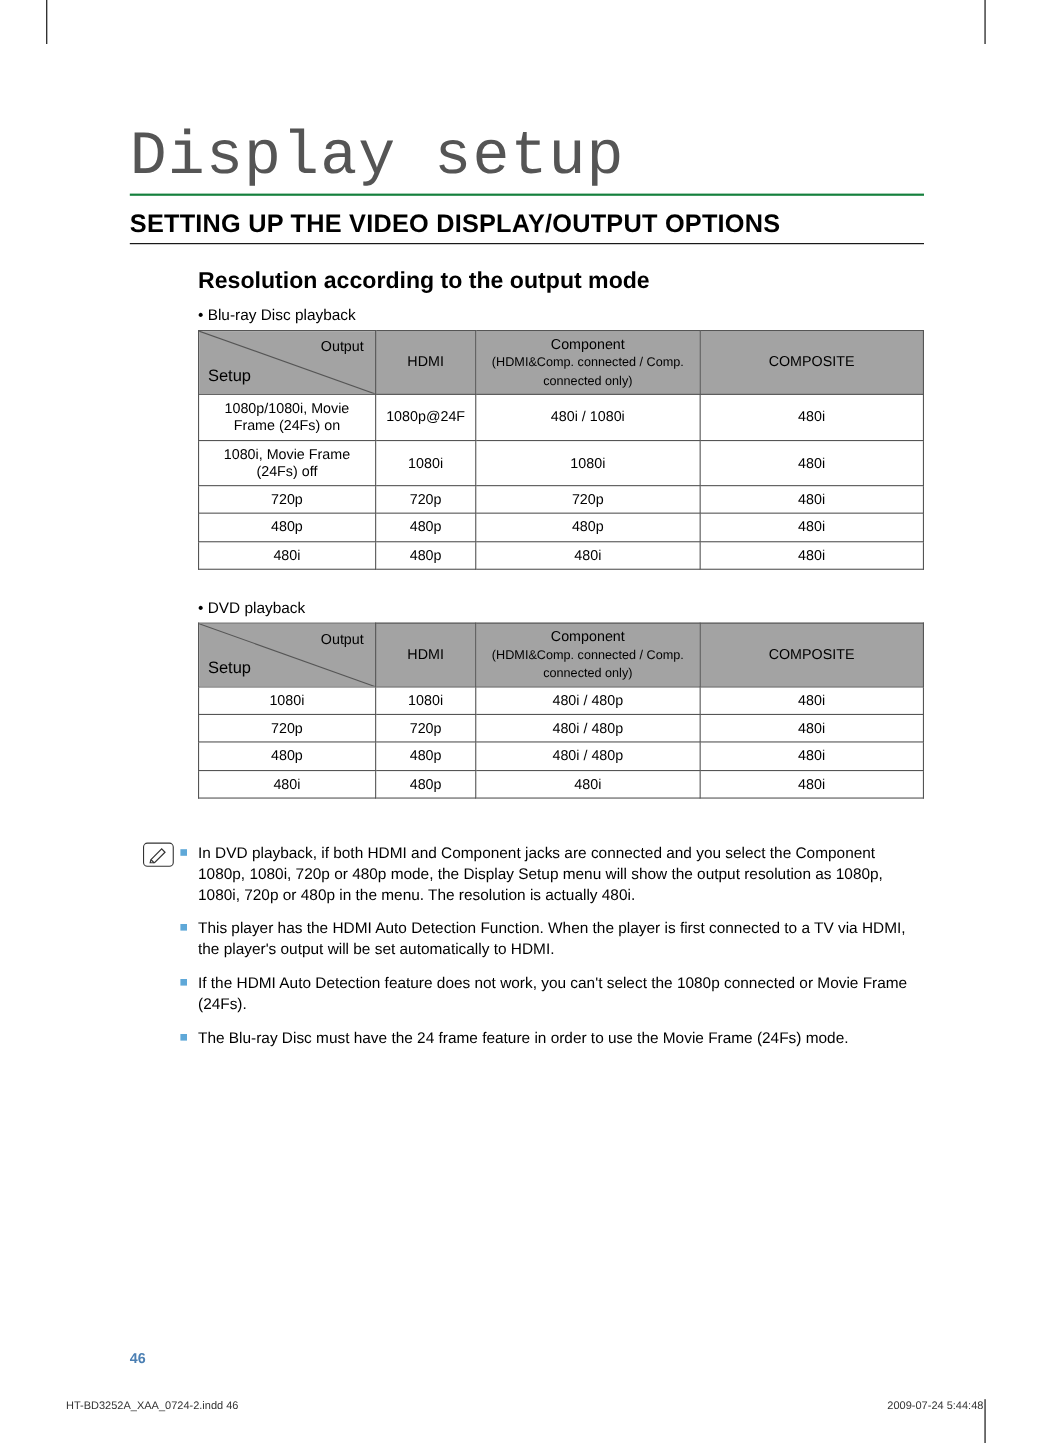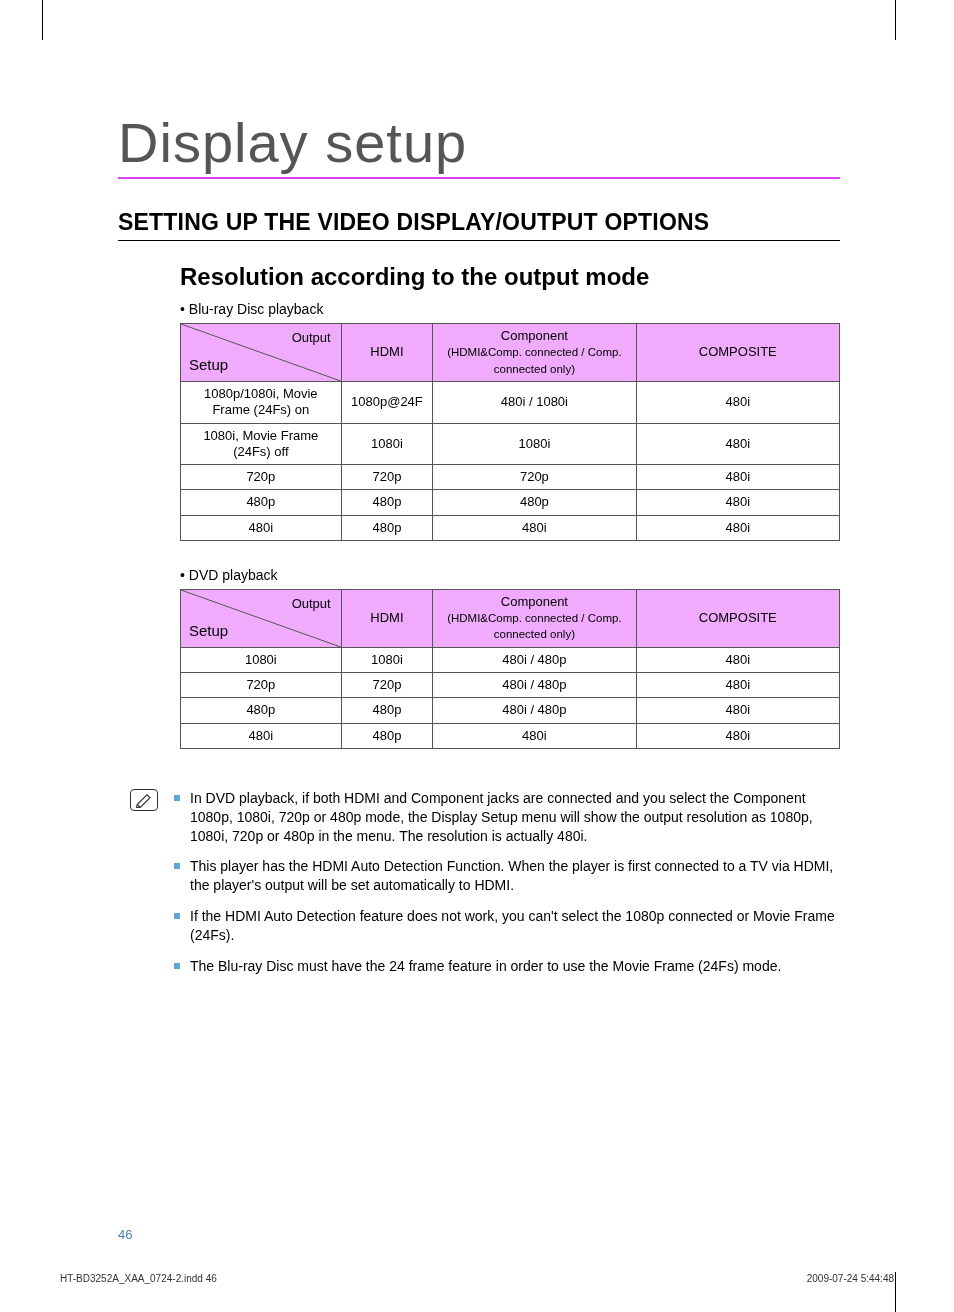--- a/index.html
+++ b/index.html
@@ -19,72 +19,72 @@
     position: absolute;
     left: 118px;
     top: 110px;
     width: 722px;
   }
   .chapter-title {
     font-size: 56px;
     font-weight: 300;
     letter-spacing: 1px;
     color:#555;
-    border-bottom: 2px solid #d946ef;
+    border-bottom: 2px solid #15803d;
     padding-bottom: 2px;
-    margin-bottom: 30px;
-    font-family: Liberation Sans, sans-serif;
+    margin-bottom: 12px;
+    font-family: Liberation Mono, monospace;
   }
   .section-head {
     font-size: 23px;
     font-weight: bold;
     letter-spacing: 0.2px;
     border-bottom: 1px solid #000;
     padding-bottom: 4px;
     margin-bottom: 22px;
   }
   .indent-block { margin-left: 62px; }
   .subhead {
-    font-size: 24px;
+    font-size: 21px;
     font-weight: bold;
     margin-bottom: 10px;
   }
   .bullet-line { font-size: 14px; margin-bottom:6px; }
   .bullet-line::before{ content:"• "; }
   table.res {
     border-collapse: collapse;
     width: 100%;
     font-size: 13px;
     margin-bottom: 26px;
   }
   table.res th, table.res td {
     border: 1px solid #555;
     text-align: center;
     vertical-align: middle;
     padding: 4px 6px;
     line-height: 1.25;
     font-weight: normal;
   }
-  table.res th { background:#f0abfc; }
+  table.res th { background:#a3a3a3; }
   .hdr-cell {
     position:relative;
     height:58px;
     padding:0 !important;
   }
   .hdr-cell .out-lbl { position:absolute; top:6px; right:10px; font-size:13px;}
   .hdr-cell .set-lbl { position:absolute; bottom:6px; left:8px; font-size:15px;}
   .hdr-cell svg { position:absolute; inset:0; width:100%; height:100%; }
   .col-setup { width: 158px; }
   .col-hdmi  { width: 90px; }
   .col-comp  { width: 200px; }
   .col-compos{ width: 200px; }
 
   .notes-block {
     display:flex;
-    gap:16px;
+    gap:6px;
     margin-left:12px;
     margin-top:40px;
   }
   .note-icon {
     width:28px; height:22px; flex:0 0 28px;
     border:1.5px solid #333; border-radius:4px;
     display:flex; align-items:center; justify-content:center;
   }
   .note-icon svg { width:18px; height:16px; }
   .notes-list { flex:1; font-size:14px; line-height:1.35; }
@@ -100,21 +100,21 @@
     left:0;
     top:6px;
     width:6px; height:6px;
     background:#5fa8d8;
   }
   .page-num {
     position:absolute;
     left:118px;
     bottom:70px;
     font-size:13px;
-    font-weight:normal;
+    font-weight:bold;
     color:#4b7fb3;
   }
   .footer {
     position:absolute;
     left:60px;
     right:60px;
     bottom:28px;
     font-size:10px;
     color:#333;
     display:flex;

